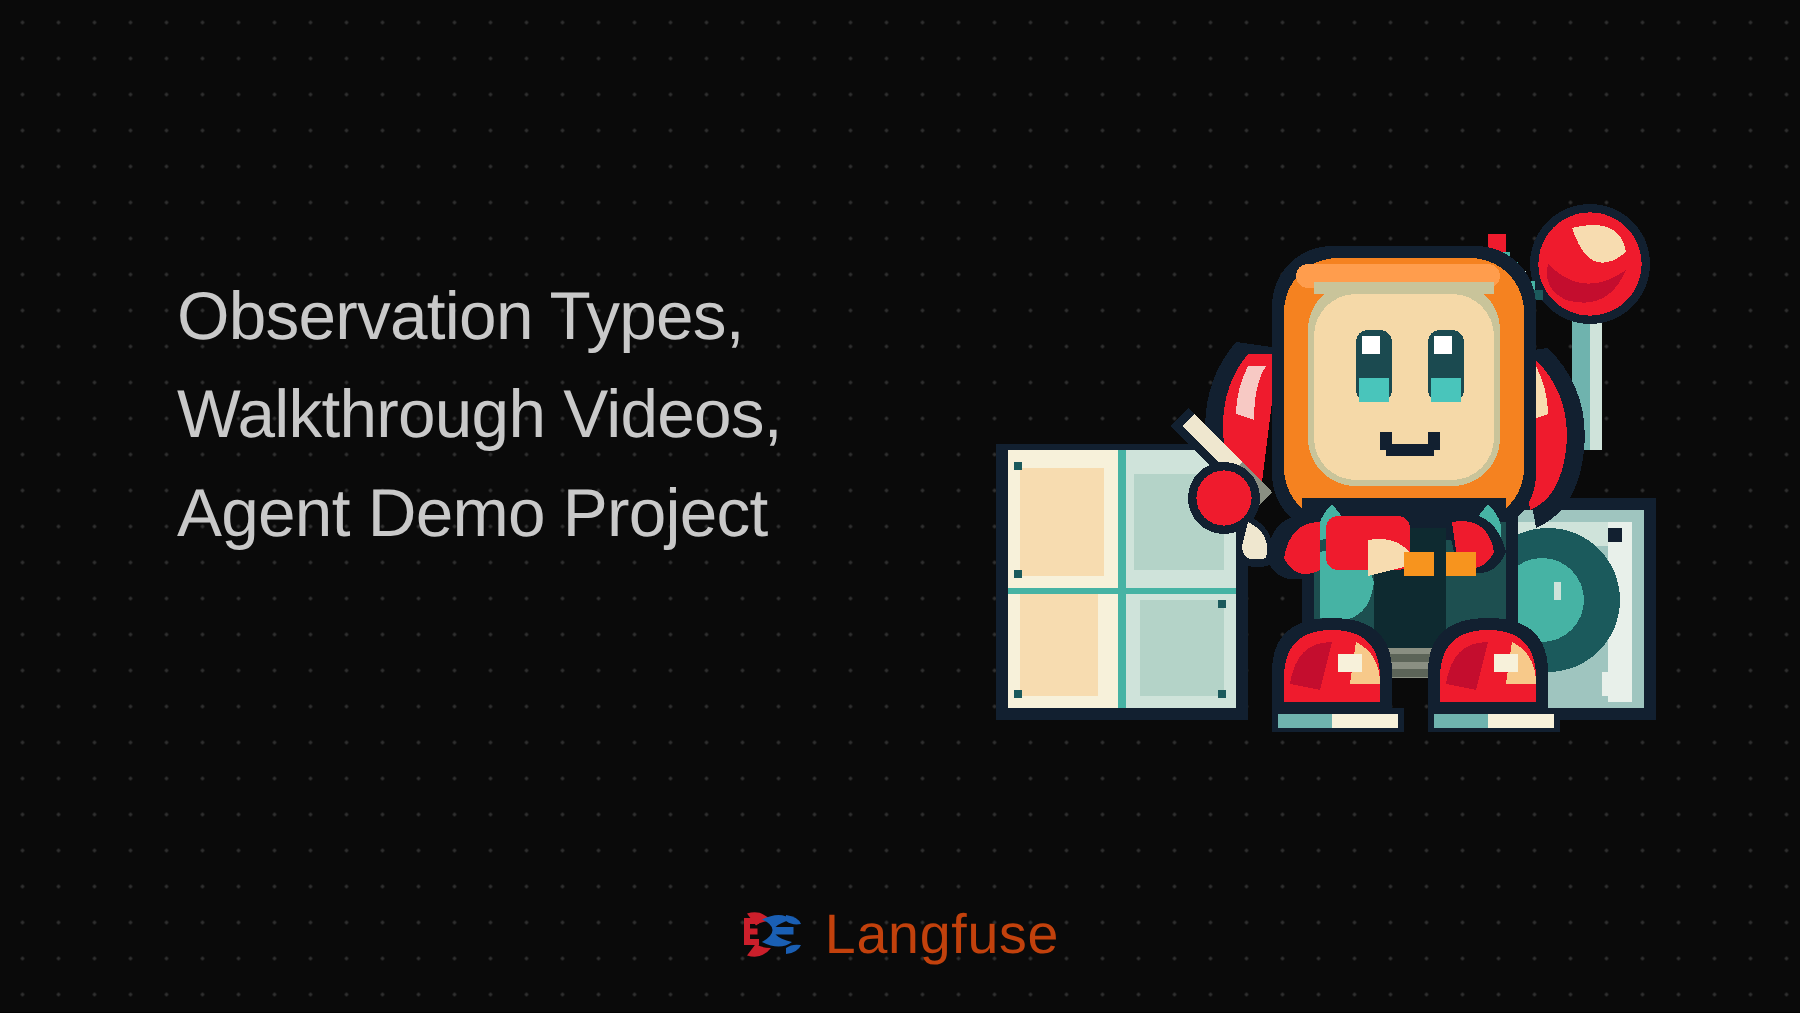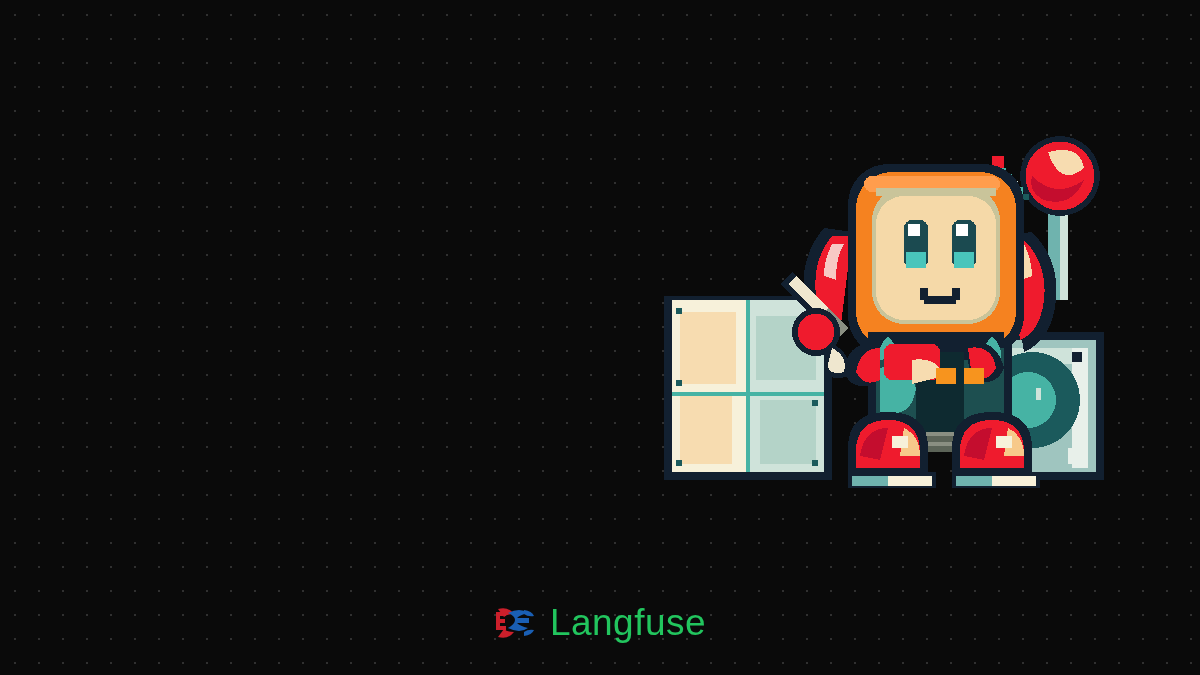--- a/index.html
+++ b/index.html
@@ -55,21 +55,21 @@
     position: absolute;
     left: 0;
     right: 0;
     top: 602px;
     display: flex;
     align-items: center;
     justify-content: center;
     gap: 14px;
   }
   #brand-name {
-    color: #22c55e;
+    color: #c2410c;
     font-size: 37px;
     font-weight: 400;
     letter-spacing: 0.5px;
   }
   #logo-mark { display: block; }
   #mascot {
     position: absolute;
     left: 648px;
     top: 120px;
     width: 480px;
@@ -78,20 +78,23 @@
   #mascot svg { display: block; width: 100%; height: 100%; }
 </style>
 </head>
 <body>
 
 <div id="banner">
 
   <div id="dot-grid"></div>
 
   <div id="text-block">
+    <p id="subhead">Observation Types,
+Walkthrough Videos,
+Agent Demo Project</p>
   </div>
 
   <div id="mascot">
     <svg viewBox="0 0 120 100" shape-rendering="crispEdges" aria-hidden="true">
       <g>
         <rect x="4" y="44" width="42" height="46" fill="#122030"></rect>
         <rect x="6" y="45" width="19" height="43" fill="#f7f1da"></rect>
         <rect x="25" y="45" width="19" height="43" fill="#cfe3da"></rect>
         <rect x="8" y="48" width="14" height="18" fill="#f7dcb0"></rect>
         <rect x="8" y="69" width="13" height="17" fill="#f7dcb0"></rect>

